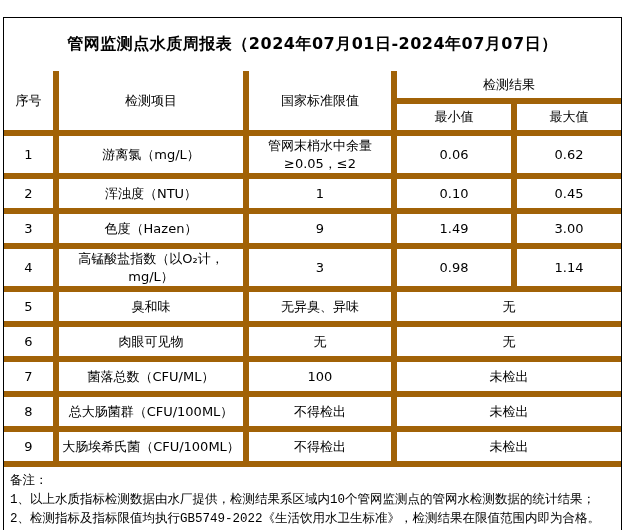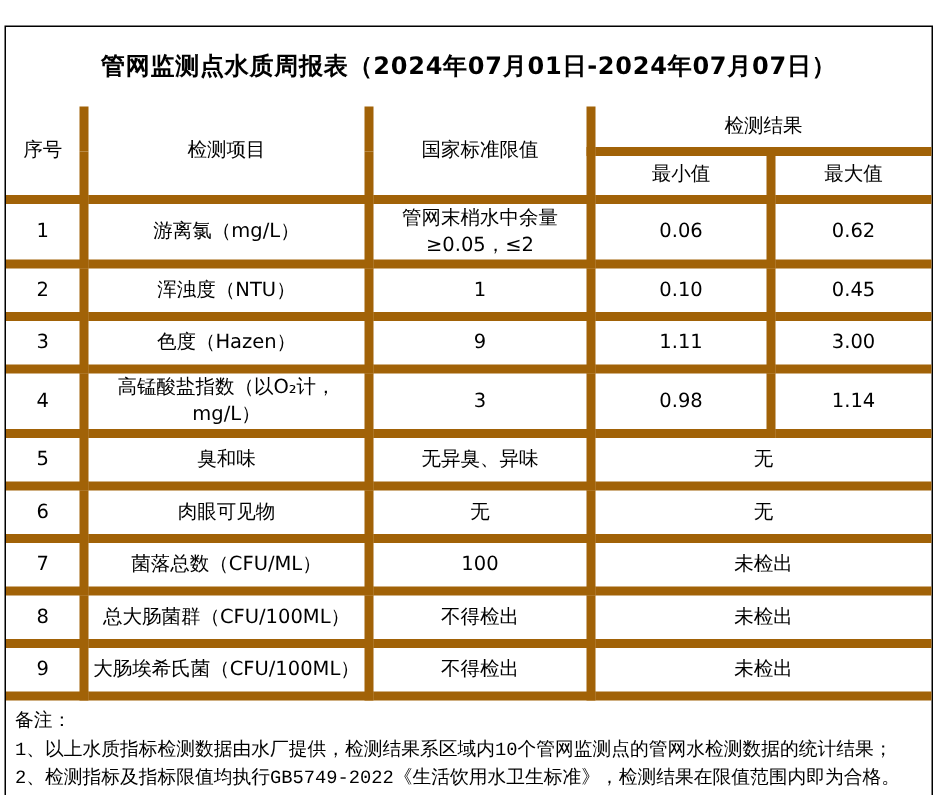--- a/index.html
+++ b/index.html
@@ -120,21 +120,21 @@
           <td>2</td>
           <td>浑浊度（NTU）</td>
           <td>1</td>
           <td>0.10</td>
           <td>0.45</td>
         </tr>
         <tr class="r">
           <td>3</td>
           <td>色度（Hazen）</td>
           <td>9</td>
-          <td>1.11</td>
+          <td>1.49</td>
           <td>3.00</td>
         </tr>
         <tr class="r">
           <td>4</td>
           <td>高锰酸盐指数（以O₂计，mg/L）</td>
           <td>3</td>
           <td>0.98</td>
           <td>1.14</td>
         </tr>
         <tr class="r">

